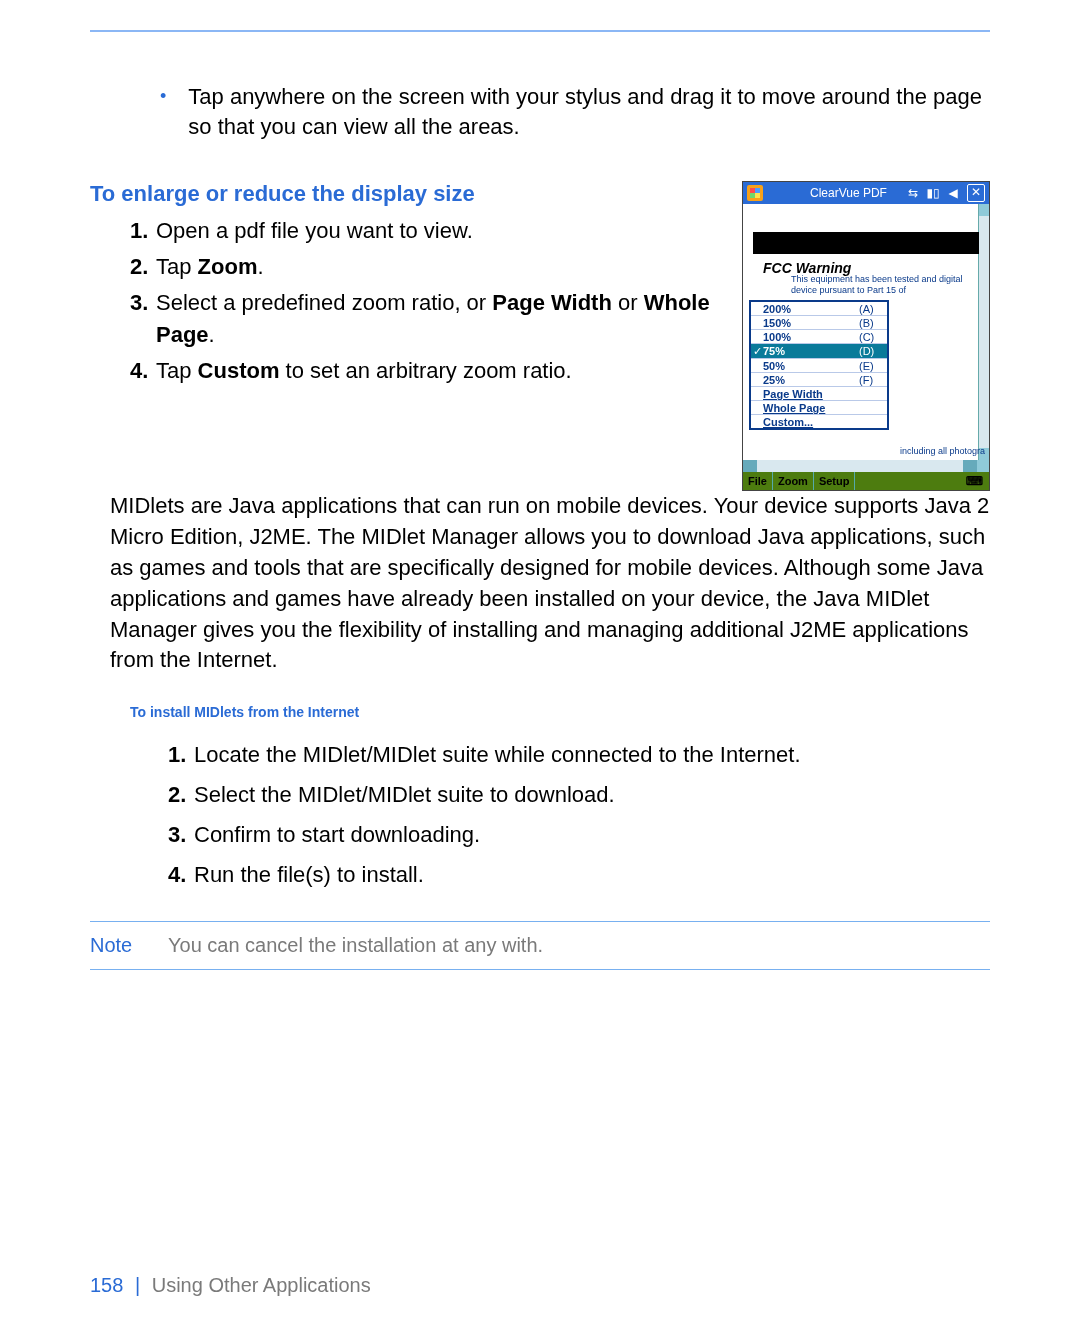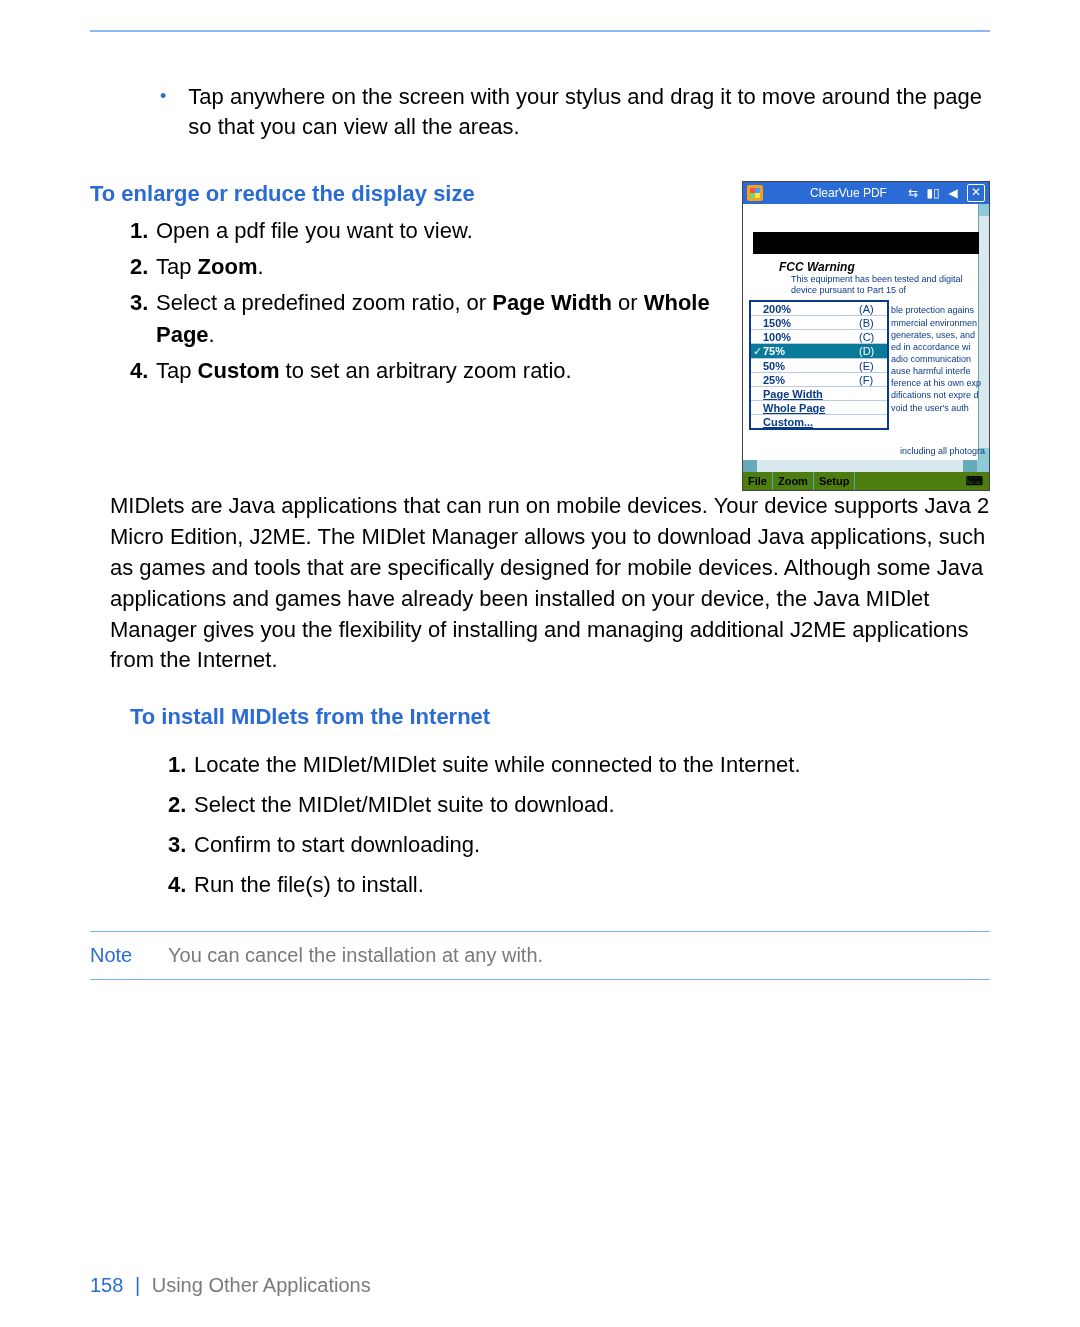--- a/index.html
+++ b/index.html
@@ -100,21 +100,21 @@
   .dev-title .xbox { width:16px; height:16px; border:1px solid #fff; margin:0 4px; text-align:center; line-height:14px; border-radius:2px;}
   .dev-body {
     background:#fff;
     position: relative;
     height: 256px;
   }
   .dev-blackbar {
     position:absolute; left:10px; right:10px; top:28px; height:22px; background:#000;
   }
   .dev-fcc {
-    position:absolute; left:36px; top:56px; font-style:italic; font-weight:bold; font-size:12px; color:#000;
+    position:absolute; left:20px; top:56px; font-style:italic; font-weight:bold; font-size:14px; color:#000;
   }
   .dev-para {
     position:absolute; left:48px; right:4px; top:70px; font-size:9px; color:#0a3a8a; line-height:1.2;
   }
   .dev-para2 {
     position:absolute; right:4px; top:100px; width:94px; font-size:9px; color:#0a3a8a; line-height:1.35;
   }
   .dev-inc {
     position:absolute; right:4px; bottom:4px; font-size:9px; color:#0a3a8a;
   }
@@ -161,21 +161,21 @@
     margin-top: 90px;
     margin-bottom: 14px;
   }
   .body-para {
     font-size:22px;
     line-height:1.4;
     margin-left:20px;
     margin-bottom: 28px;
   }
   .sub-head2 {
-    color:#2a6bd5; font-weight:bold; font-size:22px; margin:0 0 18px 40px;
+    color:#2a6bd5; font-weight:bold; font-size:14px; margin:0 0 18px 40px;
   }
   .num-list2 { font-size:22px; line-height:1.55; margin-left:78px; }
   .num-list2 .row { display:flex; margin-bottom:6px; }
   .num-list2 .num { font-weight:bold; width:26px; flex:0 0 26px;}
   .num-list2 .txt { flex:1 1 auto; }
 
   .note-box {
     margin-top: 28px;
     border-top:1px solid #78b0f0;
     border-bottom:1px solid #78b0f0;
@@ -245,21 +245,20 @@
         <span class="xbox">✕</span>
       </div>
       <div class="dev-body">
         <div class="dev-scroll-right">
           <div class="up"></div>
           <div class="dn"></div>
         </div>
         <div class="dev-blackbar"></div>
         <div class="dev-fcc">FCC Warning</div>
         <div class="dev-para">This equipment has been tested and digital device pursuant to Part 15 of</div>
-        <div class="dev-para2">ble protection agains mmercial environmen generates, uses, and ed in accordance wi adio communication ause harmful interfe ference at his own exp difications not expre d void the user's auth</div>
         <div class="dev-inc">including all photogra</div>
 
         <div class="zoom-menu">
           <div class="zr">
               <span class="chk"></span>
               <span class="zl">200%</span>
               <span class="zk">(A)</span>
             </div>
           <div class="zr">
               <span class="chk"></span>

